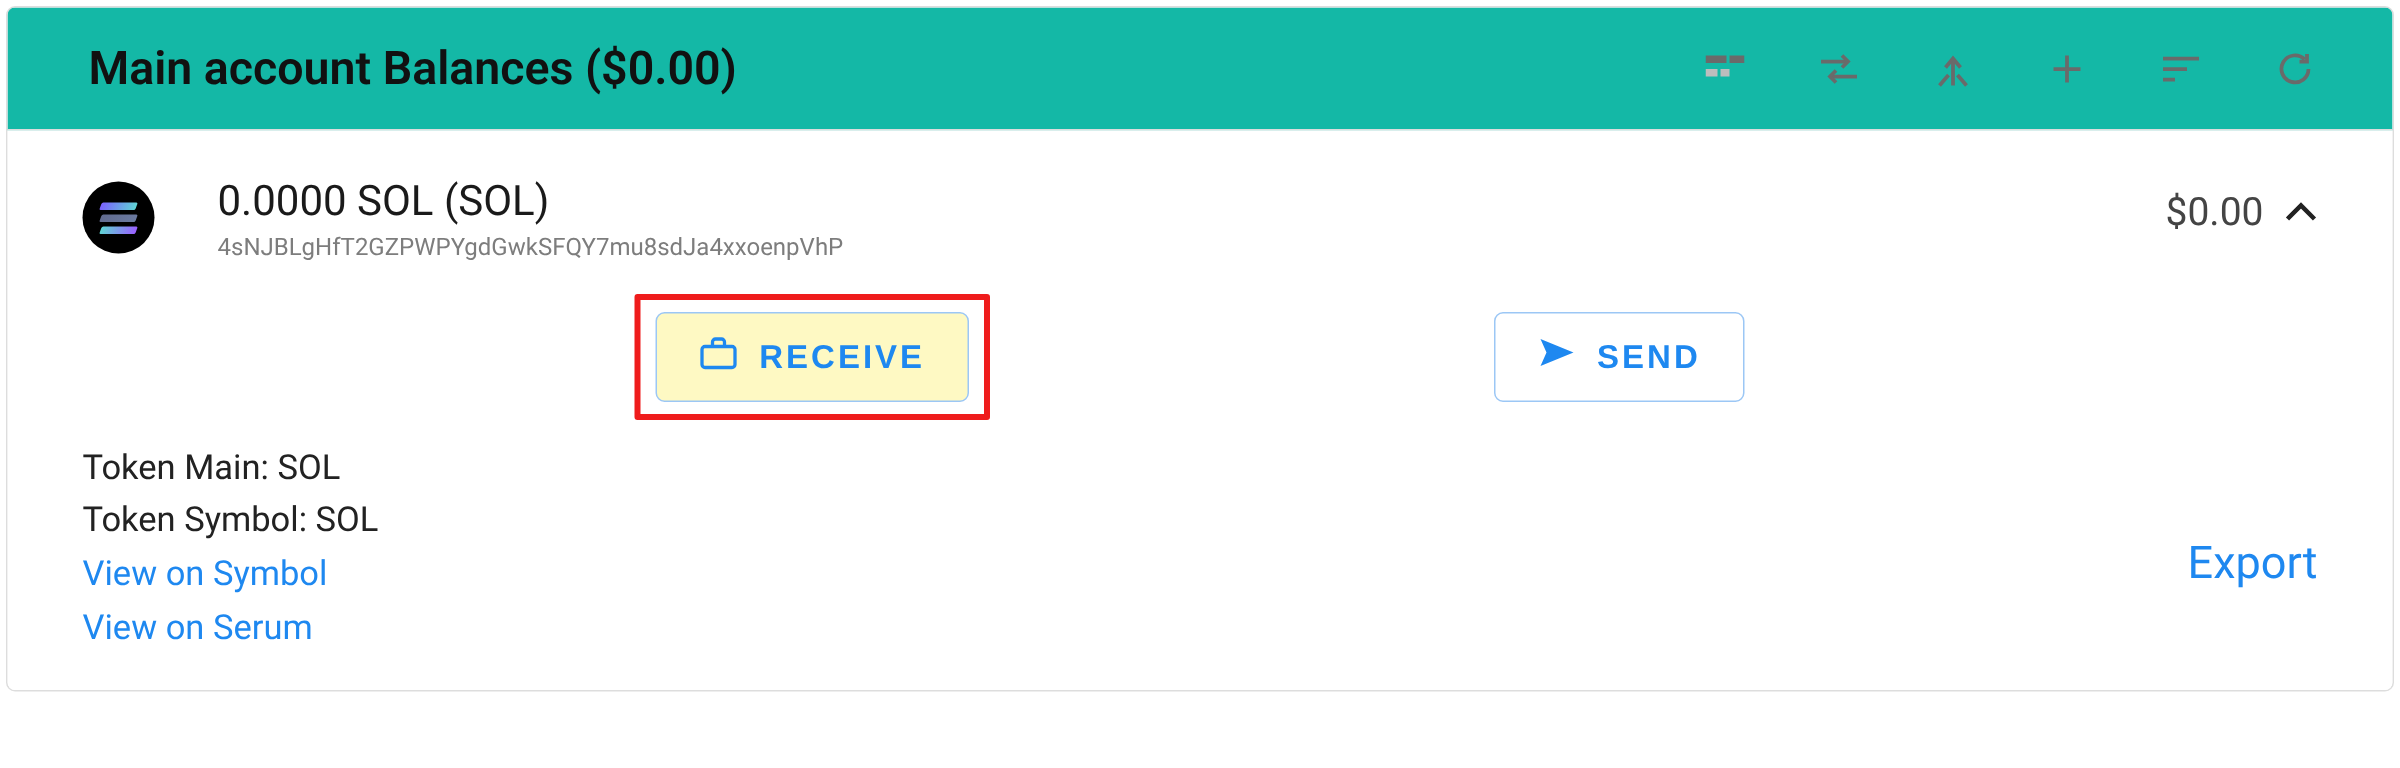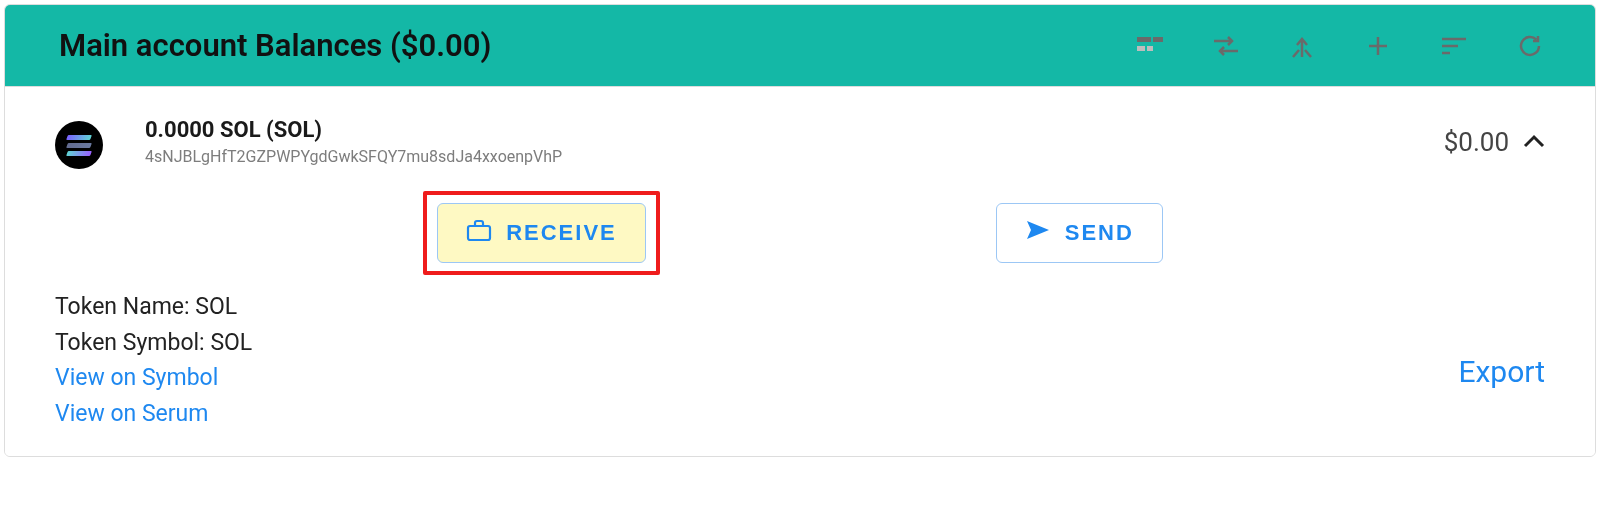--- a/index.html
+++ b/index.html
@@ -73,23 +73,23 @@
     width: 24px;
     height: 5px;
     border-radius: 1px;
     transform: skewX(-20deg);
   }
   .sol-bar.b1 { background: linear-gradient(90deg,#7b61ff,#5fd4d4); }
   .sol-bar.b2 { background: linear-gradient(90deg,#626b8f,#6a7aa0); }
   .sol-bar.b3 { background: linear-gradient(90deg,#5fd4d4,#9a5fff); }
   .token-texts {}
   .token-balance {
-    font-size: 22px;
+    font-size: 28px;
     color: #1a1a1a;
-    font-weight: 700;
+    font-weight: 400;
     line-height: 1.2;
   }
   .token-address {
     font-size: 16px;
     color: #7d7d7d;
     margin-top: 4px;
   }
   .token-right {
     display: flex;
     align-items: center;
@@ -257,21 +257,21 @@
             </svg>
           </span>
           <span>SEND</span>
         </button>
       </div>
     </div>
 
     <div class="details-row">
       <div class="details-left">
         <div>
-          <span>Token Name: </span><span>SOL</span>
+          <span>Token Main: </span><span>SOL</span>
         </div>
         <div>
           <span>Token Symbol: </span><span>SOL</span>
         </div>
         <div class="link">View on Symbol</div>
         <div class="link">View on Serum</div>
       </div>
       <div class="export-link">Export</div>
     </div>
 

